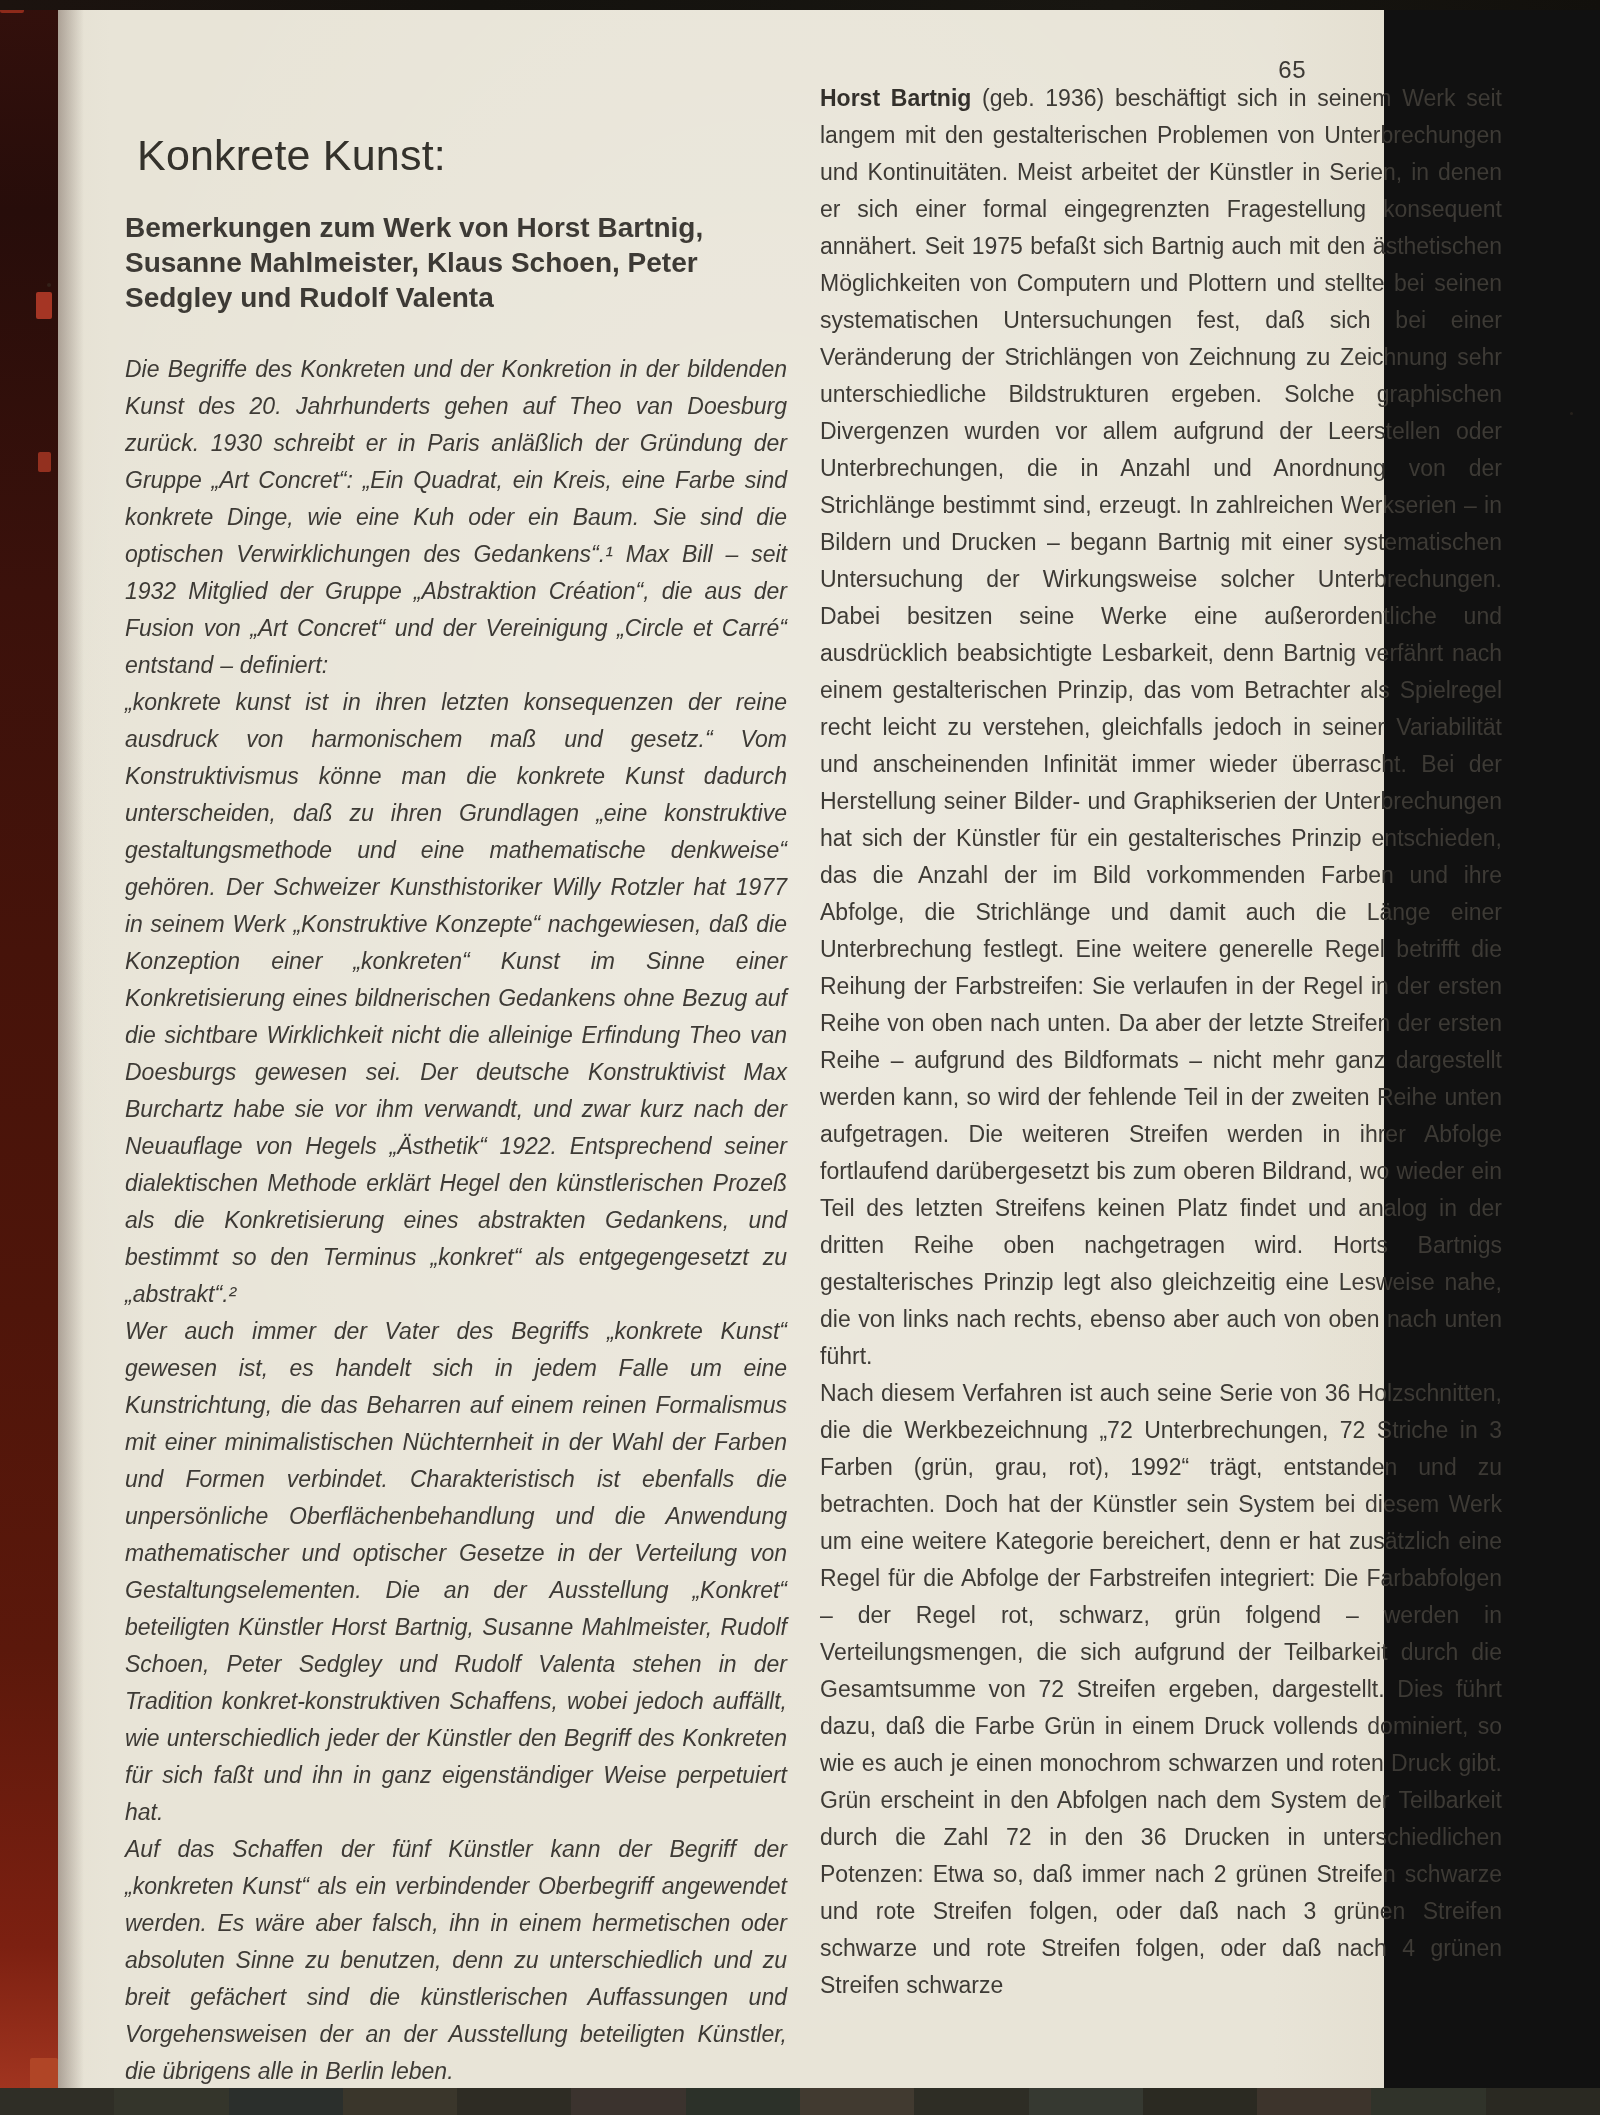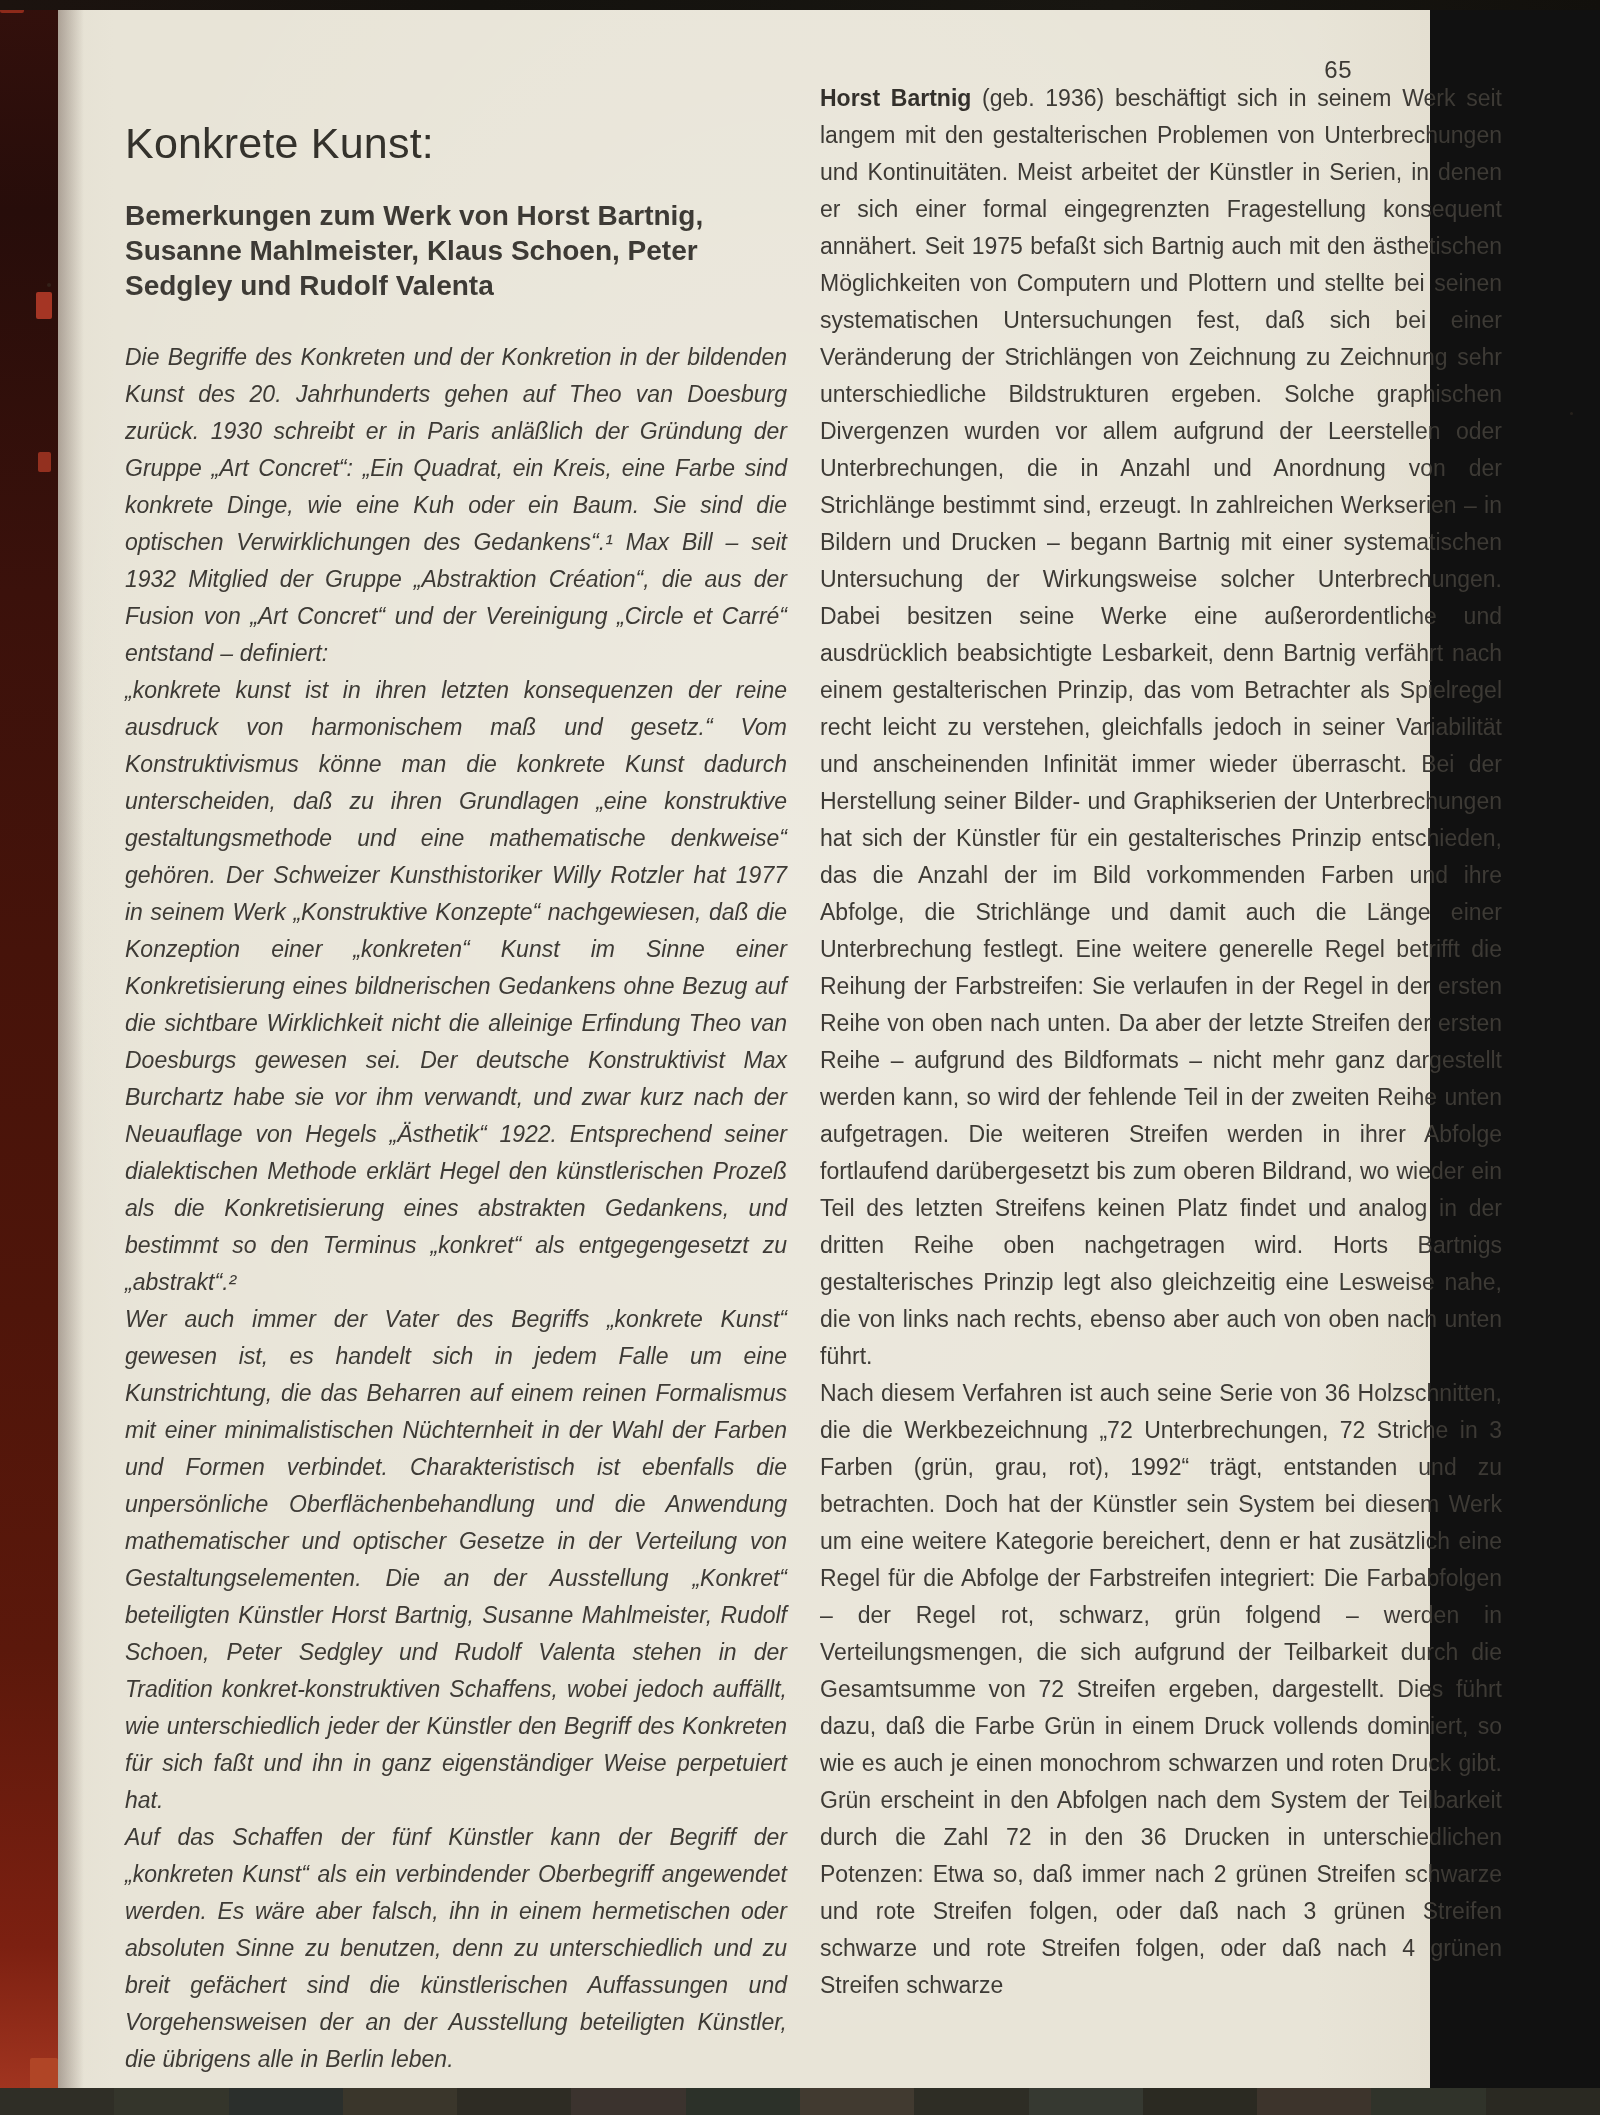--- a/index.html
+++ b/index.html
@@ -13,21 +13,20 @@
     background:#111;
     font-family:"Liberation Sans", sans-serif;
     overflow:hidden;
   }
   .scan{
     position:relative;width:1384px;height:2115px;
     background:
       radial-gradient(ellipse at 55% 40%, rgba(255,255,255,0.22), rgba(255,255,255,0) 70%),
       linear-gradient(90deg, #e2ddce 0%, var(--paper) 8%, var(--paper) 92%, #e4dfd1 100%);
     background-color:var(--paper);
-    padding-left:46px;
   }
   
   .top-band{
     position:absolute;left:0;top:0;width:1600px;height:10px;
     background:linear-gradient(90deg,#1c130f 0%, #14120e 30%, #181611 70%, #12100c 100%);
   }
   
   .spine{
     position:absolute;left:0;top:0;width:58px;height:2115px;
     background:linear-gradient(180deg,
@@ -50,21 +49,21 @@
   }
   .bottom-band .seg{flex:1 0 auto;height:100%;}
   .page-number{
     position:absolute;top:56px;right:78px;
     font-size:24px;color:var(--ink);letter-spacing:0.5px;
   }
   .col{position:absolute;color:var(--ink);}
   .col-left{left:125px;top:118px;width:662px;}
   .col-right{left:820px;top:80px;width:682px;}
   .heading{
-    margin:0;font-size:43px;line-height:50px;font-weight:400;
+    margin:12px;font-size:43px;line-height:50px;font-weight:400;
     color:#34322c;letter-spacing:0.2px;
   }
   .subtitle{
     margin:30px 0 0 0;font-size:28px;line-height:35px;font-weight:700;
     color:var(--ink);
   }
   .bodytext{margin-top:36px;font-style:italic;}
   .bodyp{
     margin:0;font-size:23px;line-height:37px;
     text-align:justify;color:var(--ink);

